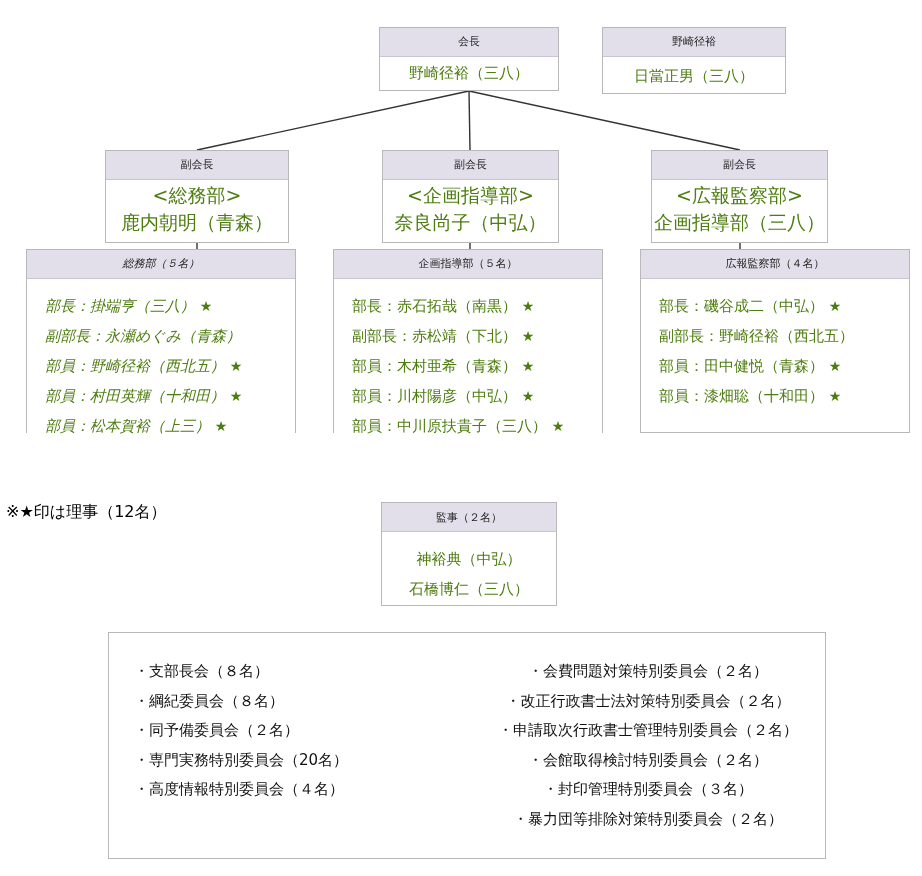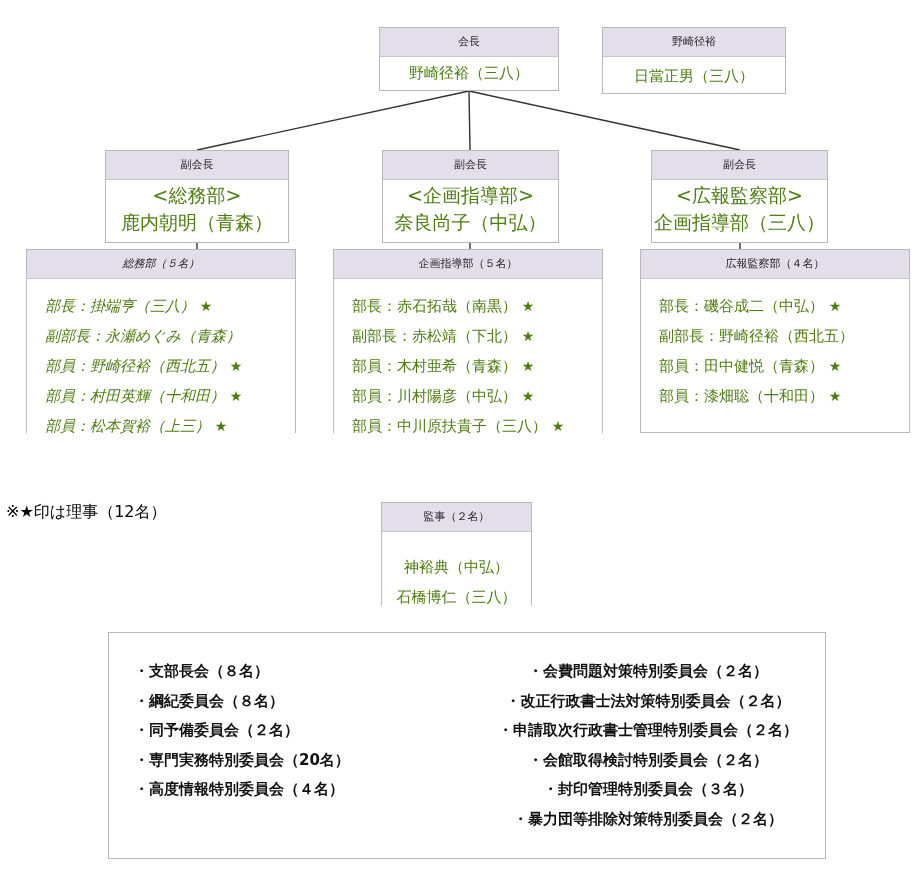--- a/index.html
+++ b/index.html
@@ -83,22 +83,22 @@
     text-align: left;
     padding: 12px 0 0 18px;
   }
   .dept .node-body .line {
     line-height: 30px;
     font-size: 15px;
     white-space: nowrap;
   }
   .star { font-size: 14px; letter-spacing: 0; }
 
-  #node-auditor { left: 381px; top: 502px; width: 151px; height: 104px; }
-  #node-auditor .node-body { padding: 20px 0 0 0; }
+  #node-auditor { left: 381px; top: 502px; width: 176px; height: 104px; font-family: Liberation Serif, serif; }
+  #node-auditor .node-body { padding: 12px 0 0 0; }
   #node-auditor .node-body .line { line-height: 30px; font-size: 15px; }
 
   #note-riji {
     position: absolute;
     left: 6px;
     top: 466px;
     z-index: 2;
     font-size: 16px;
     color: #000000;
     white-space: nowrap;
@@ -112,21 +112,20 @@
     width: 718px;
     height: 227px;
     z-index: 2;
     box-sizing: border-box;
     border: 1px solid #b8b8b8;
     background: #ffffff;
   }
   #committee-box .cols {
     display: flex;
     padding: 24px 0 0 0;
-    font-weight: bold;
   }
   #committee-box .col {
     box-sizing: border-box;
   }
   #committee-box .col-left  { width: 358px; padding-left: 25px; }
   #committee-box .col-right { width: 360px; padding-left: 5px; text-align: center; }
   #committee-box .line {
     font-size: 15px;
     line-height: 29.5px;
     white-space: nowrap;

